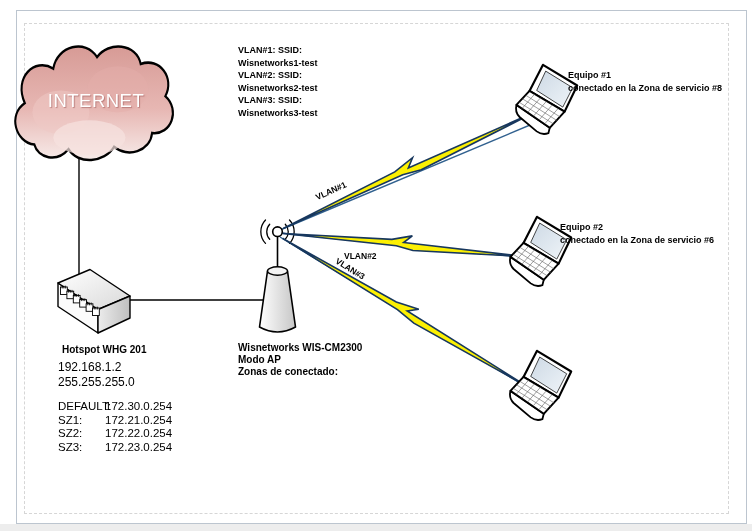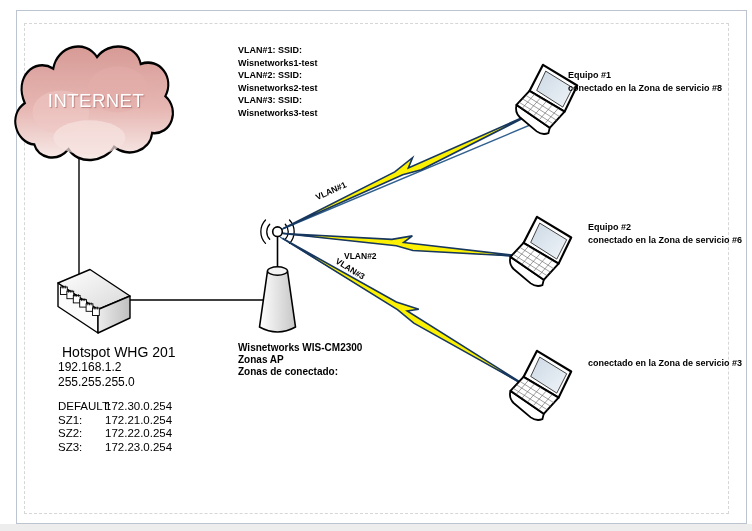--- a/index.html
+++ b/index.html
@@ -24,24 +24,24 @@
   svg.diagram{position:absolute;left:0;top:0;z-index:2;}
   .txt{position:absolute;z-index:3;color:#000;}
   .internet-label{
     left:46px;top:90px;width:100px;text-align:center;
     font-size:18.5px;letter-spacing:.5px;color:#fff;
     text-shadow:1px 1px 1px rgba(150,80,80,.55);
   }
   .ssid-info{left:238px;top:44px;font-size:9px;line-height:12.5px;font-weight:700;}
   .client{font-size:9px;line-height:12.5px;font-weight:700;}
   .client.c1{left:568px;top:69px;}
-  .client.c2{left:588px;top:221px;}
+  .client.c2{left:560px;top:221px;}
   .client.c3{left:588px;top:357px;}
   .ap-label{left:238px;top:342px;font-size:10px;line-height:12px;font-weight:700;}
-  .hotspot-name{left:62px;top:344px;font-size:14px;font-weight:400;}
+  .hotspot-name{left:62px;top:344px;font-size:10px;font-weight:700;}
   .hotspot-ip{left:58px;top:360px;font-size:12px;line-height:15px;}
   .zone-table{left:58px;top:400px;font-size:11.5px;line-height:13.5px;}
   .zone-row .zl{display:inline-block;width:47px;}
   .vlan-tag{font-size:8.5px;font-weight:700;z-index:3;white-space:nowrap;}
   .vlan1{left:314px;top:193px;transform:rotate(-24.6deg);transform-origin:left top;}
   .vlan2{left:344px;top:219px;margin-top:32px;}
   .vlan3{left:339px;top:256px;transform:rotate(31.4deg);transform-origin:left top;}
 </style>
 </head>
 <body>
@@ -177,26 +177,25 @@
 
   <div class="txt client c1">
     <div>Equipo #1</div>
     <div>conectado en la Zona de servicio #8</div>
   </div>
   <div class="txt client c2">
     <div>Equipo #2</div>
     <div>conectado en la Zona de servicio #6</div>
   </div>
   <div class="txt client c3">
-    <div>conectado en la Zona de servicio #3</div>
   </div>
 
   <div class="txt ap-label">
     <div>Wisnetworks WIS-CM2300</div>
-    <div>Zonas AP</div>
+    <div>Modo AP</div>
     <div>Zonas de conectado:</div>
   </div>
 
   <div class="txt hotspot-name">Hotspot WHG 201</div>
   <div class="txt hotspot-ip">
     <div>192.168.1.2</div>
     <div>255.255.255.0</div>
   </div>
 
   <div class="txt zone-table">

